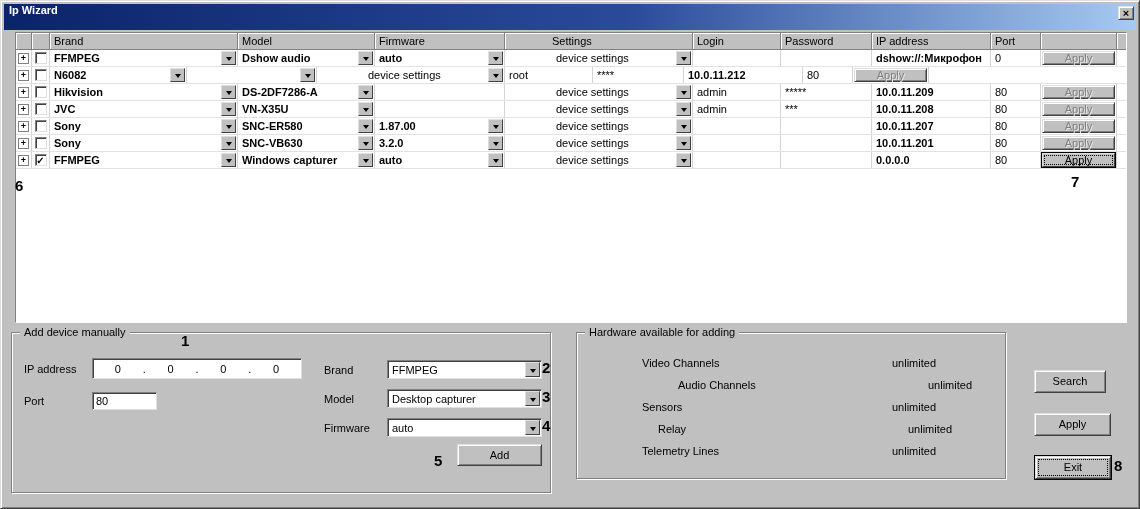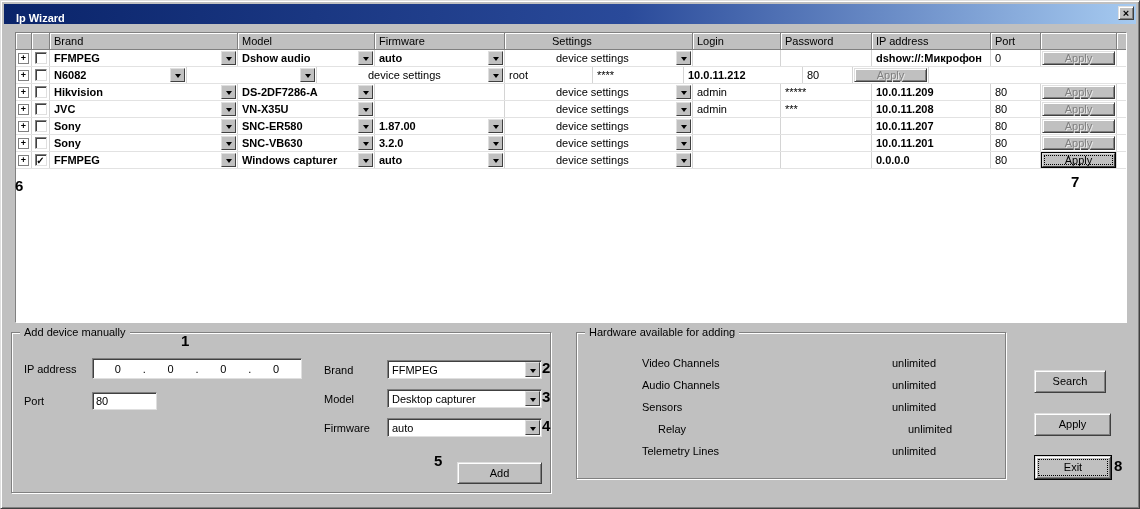--- a/index.html
+++ b/index.html
@@ -14,25 +14,25 @@
   }
   .window {
     position: absolute; inset: 0;
     background: #c0c0c0;
     border: 1px solid;
     border-color: #dfdfdf #404040 #404040 #dfdfdf;
     box-shadow: inset 1px 1px 0 #ffffff, inset -1px -1px 0 #808080;
   }
   
   .titlebar {
-    position: absolute; left: 3px; right: 3px; top: 3px; height: 20px;
+    position: absolute; left: 3px; right: 3px; top: 3px; height: 26px;
     background: linear-gradient(90deg, #0a246a 0%, #2a4a9a 55%, #a6caf0 100%);
     color: #fff; font-weight: bold;
-    display: flex; align-items: flex-end;
-    padding-left: 12px;
+    display: flex; align-items: flex-start;
+    padding-left: 5px;
   }
   .close-btn {
     position: absolute; right: 2px; top: 2px;
     width: 16px; height: 14px;
     text-align: center; line-height: 12px;
     color: #000; font-weight: bold; font-size: 11px;
     cursor: default;
   }
   .raised {
     background: #c0c0c0;
@@ -143,21 +143,21 @@
   }
   .combo-field .cf-text { display:block; padding: 2px 18px 0 4px; line-height: 14px; overflow:hidden; white-space:nowrap; }
   .combo-field .combo-btn { top: 1px; right: 1px; height: 15px; }
   .btn {
     position: absolute;
     text-align: center;
     font-family: "Liberation Sans", sans-serif; font-size: 11px;
     line-height: 21px;
     cursor: default;
   }
-  .btn-add { left: 445px; top: 129px; width: 85px; height: 22px; text-align: center; }
+  .btn-add { left: 445px; top: 111px; width: 85px; height: 22px; text-align: center; }
   .btn-search { left: 1033px; top: 369px; width: 72px; height: 23px; }
   .btn-apply2 { left: 1033px; top: 412px; width: 77px; height: 23px; }
   .btn-exit {
     left: 1034px; top: 455px; width: 76px; height: 23px;
     box-shadow: 0 0 0 1px #000, inset 1px 1px 0 #ffffff, inset -1px -1px 0 #808080;
     outline: 1px dotted #000; outline-offset: -4px;
   }
   
   .hw-row { position: absolute; left: 0; width: 100%; height: 20px; line-height: 20px; }
   .hw-label { position: absolute; left: 65px; }
@@ -580,21 +580,21 @@
 
     <div class="btn raised btn-add">Add</div>
   </div>
 
   <div class="groupbox gb-hw">
     <span class="legend">Hardware available for adding</span>
     <div class="hw-row" style="top:20px;">
       <span class="hw-label">Video Channels</span>
       <span class="hw-value">unlimited</span>
     </div>
-    <div class="hw-row" style="top:42px;">
+    <div class="hw-row" style="top:42px;margin-left:36px;">
       <span class="hw-label">Audio Channels</span>
       <span class="hw-value">unlimited</span>
     </div>
     <div class="hw-row" style="top:64px;">
       <span class="hw-label">Sensors</span>
       <span class="hw-value">unlimited</span>
     </div>
     <div class="hw-row" style="top:86px;margin-left:16px;">
       <span class="hw-label">Relay</span>
       <span class="hw-value">unlimited</span>

